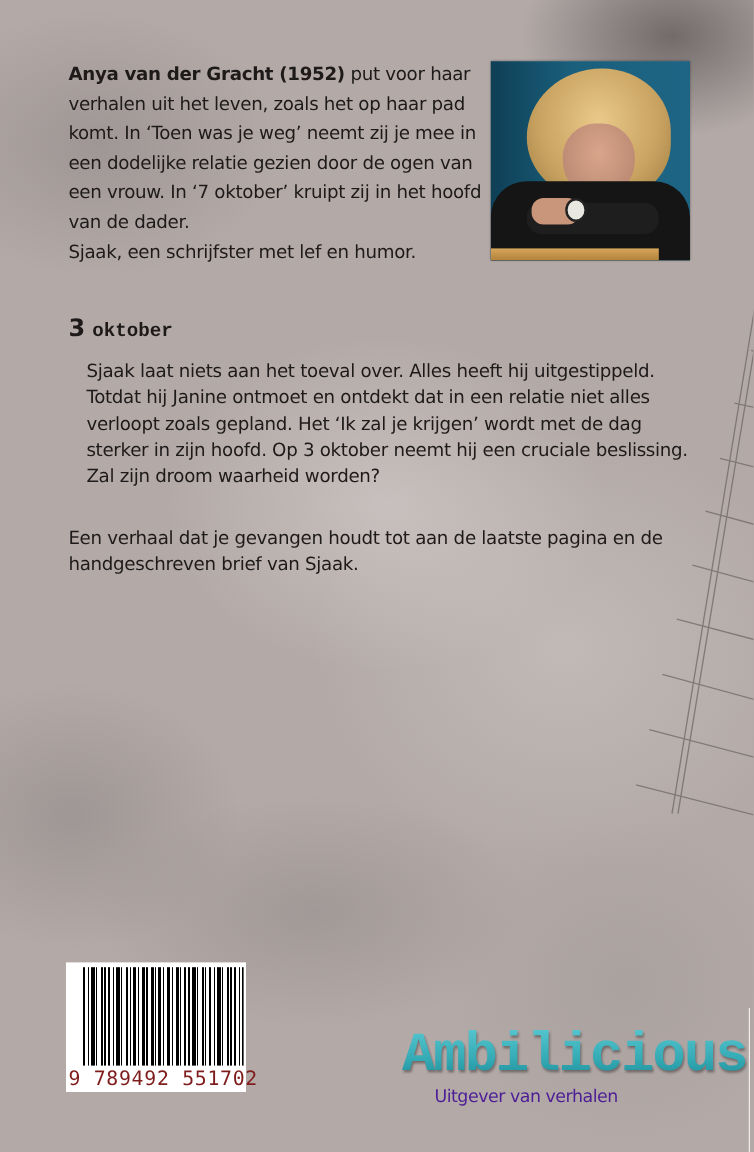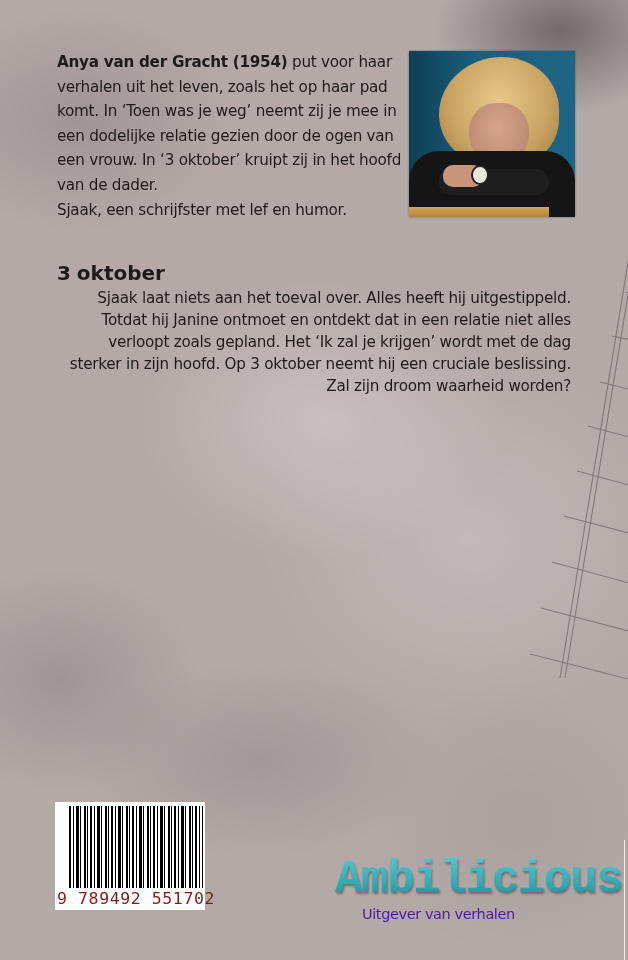--- a/index.html
+++ b/index.html
@@ -61,21 +61,21 @@
   .photo .table {
     position: absolute; left: 0; bottom: 0; width: 140px; height: 10px;
     background: linear-gradient(#d7a65a, #b3823c);
   }
 
   .story-title {
     position: absolute; left: 57px; top: 262px;
     font-size: 17px; font-weight: bold; line-height: 22px;
   }
   .story-title .num { font-size: 20px; }
-  .story-title .word { font-size: 20px; }
+  .story-title .word { font-size: 16px; font-family: Liberation Mono, monospace; }
 
   .synopsis {
     position: absolute; left: 57px; top: 283px; width: 510px;
     font-size: 15.2px; line-height: 22px; letter-spacing: -0.25px;
   }
   .hook {
     position: absolute; left: 57px; top: 437px; width: 510px;
     font-size: 15.2px; line-height: 22px; letter-spacing: -0.25px;
   }
   .quote {
@@ -125,41 +125,42 @@
   .edge-line {
     position: absolute; left: 624px; top: 840px; width: 1px; height: 120px; background: #f2eeec;
   }
 </style>
 </head>
 <body>
 
 <div class="cover">
 
   <p class="bio" style="margin:0;">
-    <b>Anya van der Gracht (1954)</b><span> put voor haar verhalen uit het leven, zoals het op haar pad komt. In ‘Toen was je weg’ neemt zij je mee in een dodelijke relatie gezien door de ogen van een vrouw. In ‘3 oktober’ kruipt zij in het hoofd van de dader.</span><br>
+    <b>Anya van der Gracht (1952)</b><span> put voor haar verhalen uit het leven, zoals het op haar pad komt. In ‘Toen was je weg’ neemt zij je mee in een dodelijke relatie gezien door de ogen van een vrouw. In ‘7 oktober’ kruipt zij in het hoofd van de dader.</span><br>
     <span>Sjaak, een schrijfster met lef en humor.</span>
   </p>
 
   <div class="photo">
     <div class="hair"></div>
     <div class="face"></div>
     <div class="body"></div>
     <div class="arm"></div>
     <div class="hand"></div>
     <div class="watch"></div>
     <div class="table"></div>
   </div>
 
   <div class="story-title">
     <span class="num">3</span>
     <span class="word">oktober</span>
   </div>
 
-  <p class="synopsis" style="margin:4px;text-align:right;">Sjaak laat niets aan het toeval over. Alles heeft hij uitgestip­peld. Totdat hij Janine ontmoet en ontdekt dat in een relatie niet alles verloopt zoals gepland. Het ‘Ik zal je krijgen’ wordt met de dag sterker in zijn hoofd. Op 3 oktober neemt hij een cruciale beslissing. Zal zijn droom waarheid worden?</p>
+  <p class="synopsis" style="margin:15px;">Sjaak laat niets aan het toeval over. Alles heeft hij uitgestip­peld. Totdat hij Janine ontmoet en ontdekt dat in een relatie niet alles verloopt zoals gepland. Het ‘Ik zal je krijgen’ wordt met de dag sterker in zijn hoofd. Op 3 oktober neemt hij een cruciale beslissing. Zal zijn droom waarheid worden?</p>
 
+  <p class="hook" style="margin:0;">Een verhaal dat je gevangen houdt tot aan de laatste pagina en de handgeschreven brief van Sjaak.</p>
 
 
   <svg class="grid-lines" viewBox="0 0 628 960" width="628" height="960">
     <g stroke="#6f6767" stroke-width="1.1" fill="none" opacity="0.75">
       <line x1="630" y1="250" x2="560" y2="678"></line>
       <line x1="634" y1="258" x2="565" y2="678"></line>
       <line x1="626" y1="292" x2="640" y2="296"></line>
       <line x1="612" y1="336" x2="640" y2="342"></line>
       <line x1="600" y1="382" x2="640" y2="392"></line>
       <line x1="588" y1="426" x2="640" y2="440"></line>

